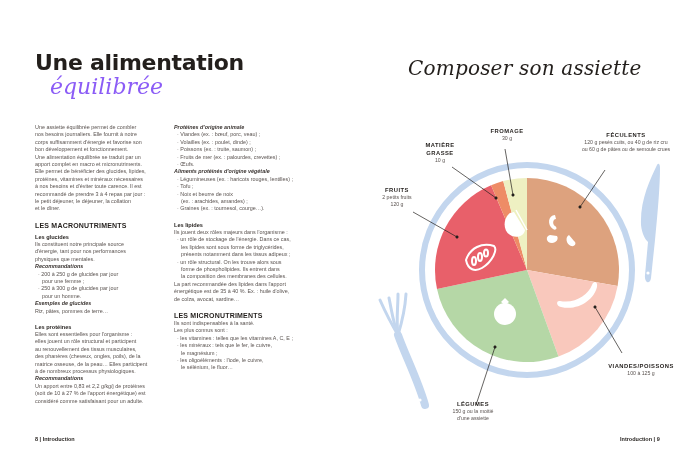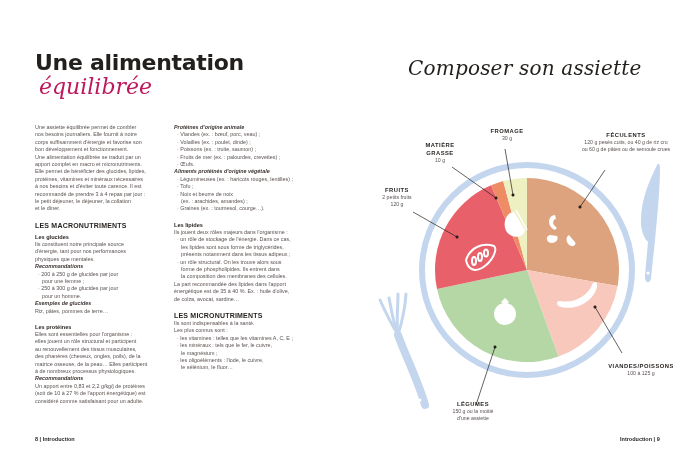--- a/index.html
+++ b/index.html
@@ -7,23 +7,23 @@
   body { position: relative; font-family: "Liberation Sans", "DejaVu Sans", sans-serif; color: #3a3431; }
   .page { position: absolute; top: 0; height: 468px; }
   .page-left { left: 0; width: 350px; }
 
   .title-main {
     position: absolute; left: 35px; top: 50px;
     font-family: "DejaVu Sans", sans-serif; font-weight: bold;
     font-size: 22px; letter-spacing: -0.3px; color: #231f1c;
   }
   .title-script {
-    position: absolute; left: 39px; top: 74px;
+    position: absolute; left: 50px; top: 74px;
     font-family: "DejaVu Serif", serif; font-style: italic;
-    font-size: 22px; color: #be185d;
+    font-size: 22px; color: #8b5cf6;
   }
   .script-heading {
     position: absolute; left: 408px; top: 56px;
     font-family: "DejaVu Serif", serif; font-style: italic;
     font-size: 20px; color: #231f1c; letter-spacing: 0.2px;
   }
 
   .col { position: absolute; font-size: 5.4px; line-height: 7.4px; color: #5a5350; }
   .col-1 { left: 35px; top: 124px; width: 130px; }
   .col-2 { left: 174px; top: 124px; width: 135px; }

